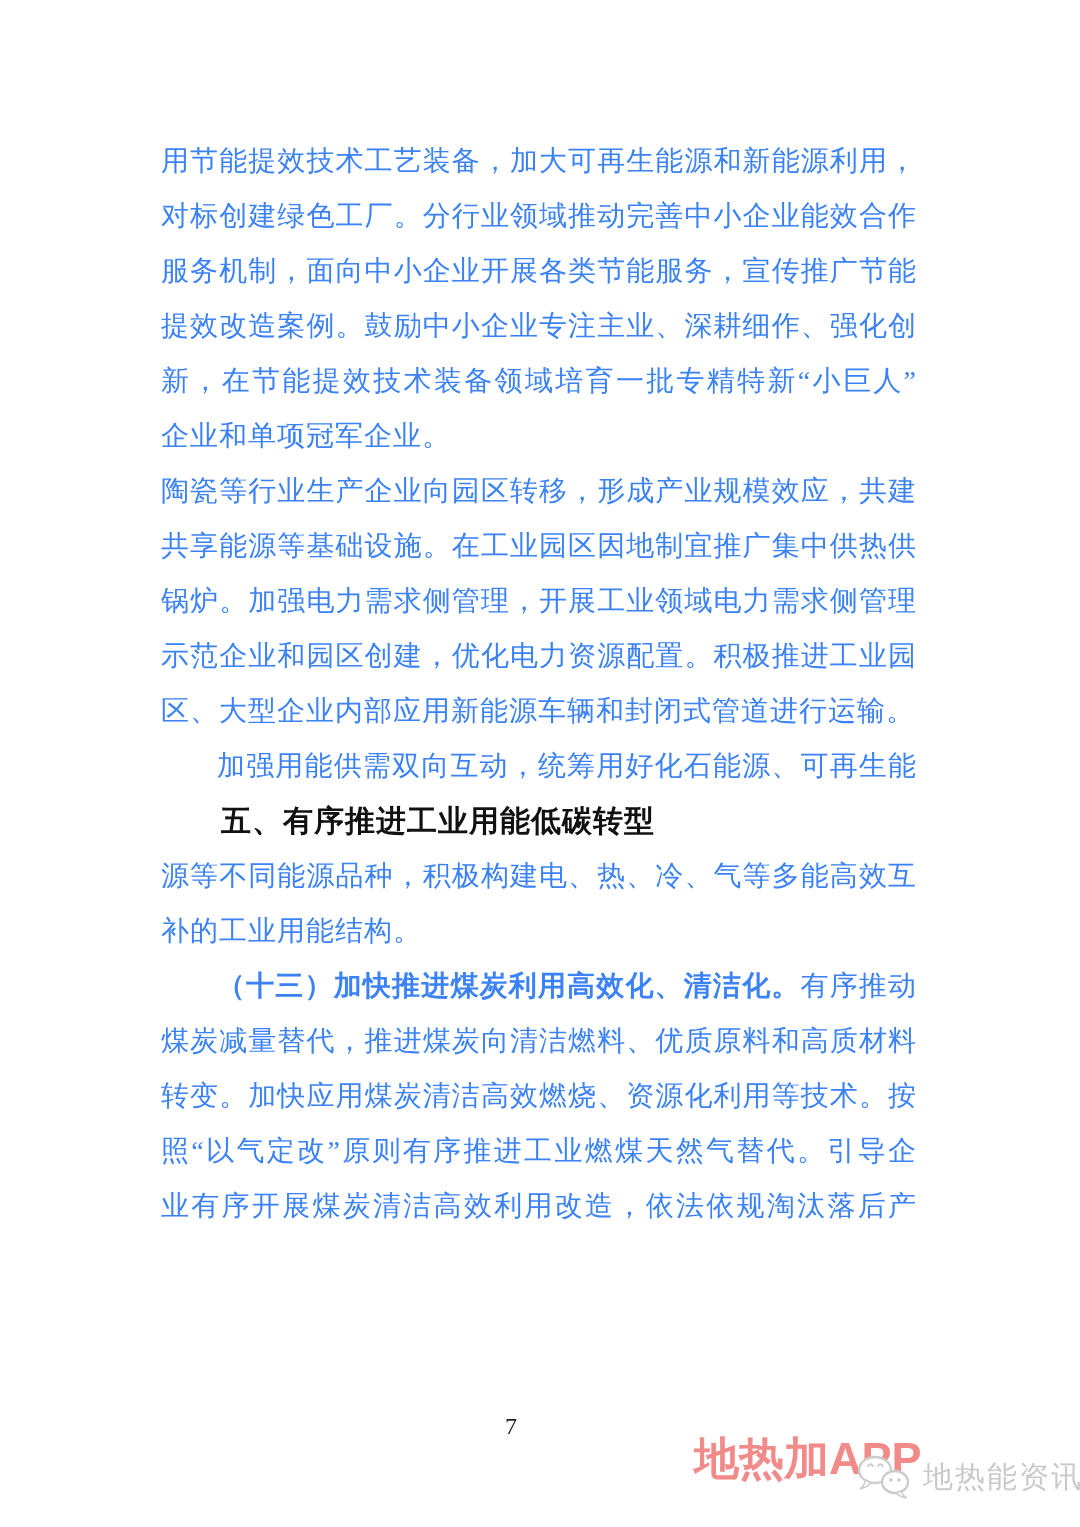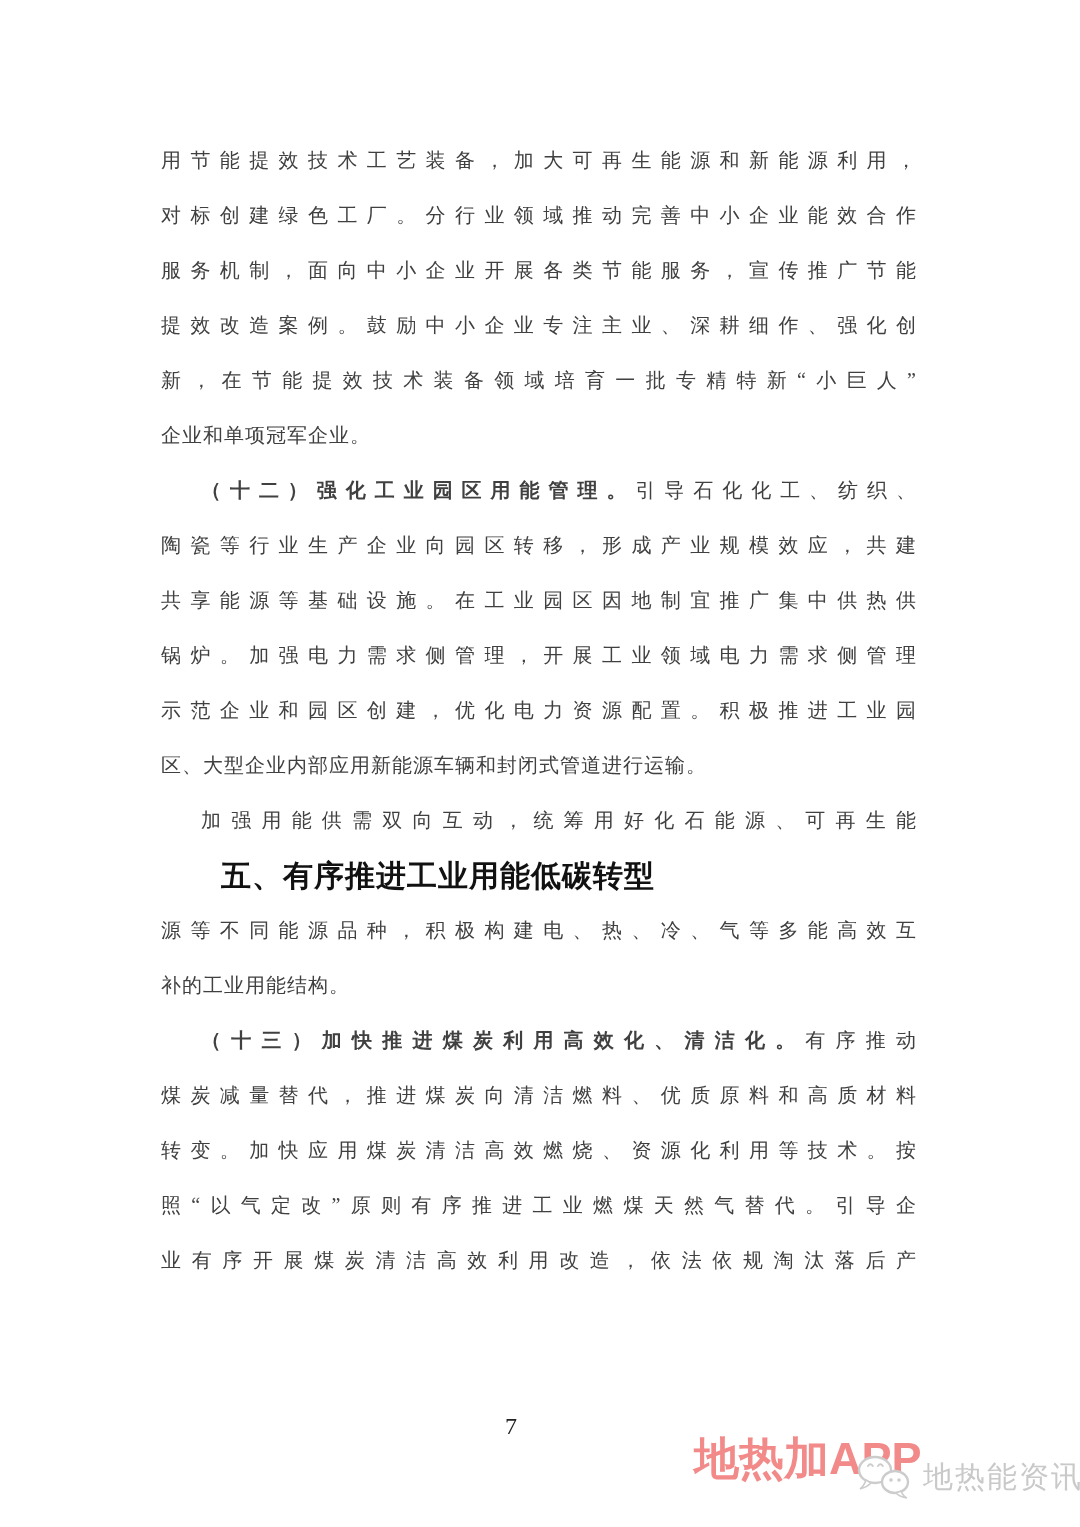--- a/index.html
+++ b/index.html
@@ -20,23 +20,23 @@
     inset: 0;
     background: #ffffff;
   }
   .body-text {
     position: absolute;
     left: 161px;
     top: 133px;
     width: 756px;
   }
   .line {
-    font-size: 20px;
+    font-size: 28px;
     line-height: 55px;
-    color: #404040;
+    color: #3b82f6;
     text-align: justify;
     text-align-last: justify;
     letter-spacing: 1px;
   }
   .line.natural {
     text-align: left;
     text-align-last: left;
   }
   .line.indent {
     text-indent: 2em;
@@ -95,23 +95,20 @@
 <div class="page">
 
   <div class="body-text">
     <div class="line">用节能提效技术工艺装备，加大可再生能源和新能源利用，</div>
     <div class="line">对标创建绿色工厂。分行业领域推动完善中小企业能效合作</div>
     <div class="line">服务机制，面向中小企业开展各类节能服务，宣传推广节能</div>
     <div class="line">提效改造案例。鼓励中小企业专注主业、深耕细作、强化创</div>
     <div class="line">新，在节能提效技术装备领域培育一批专精特新“小巨人”</div>
     <div class="line natural">企业和单项冠军企业。</div>
 
-    <div class="line indent">
-      <b>（十二）强化工业园区用能管理。</b><span>引导石化化工、纺织、</span>
-    </div>
     <div class="line">陶瓷等行业生产企业向园区转移，形成产业规模效应，共建</div>
     <div class="line">共享能源等基础设施。在工业园区因地制宜推广集中供热供</div>
     <div class="line">锅炉。加强电力需求侧管理，开展工业领域电力需求侧管理</div>
     <div class="line">示范企业和园区创建，优化电力资源配置。积极推进工业园</div>
     <div class="line natural">区、大型企业内部应用新能源车辆和封闭式管道进行运输。</div>
 
     <div class="line indent">加强用能供需双向互动，统筹用好化石能源、可再生能</div>
 
     <div class="line natural indent heading">五、有序推进工业用能低碳转型</div>
     <div class="line">源等不同能源品种，积极构建电、热、冷、气等多能高效互</div>

